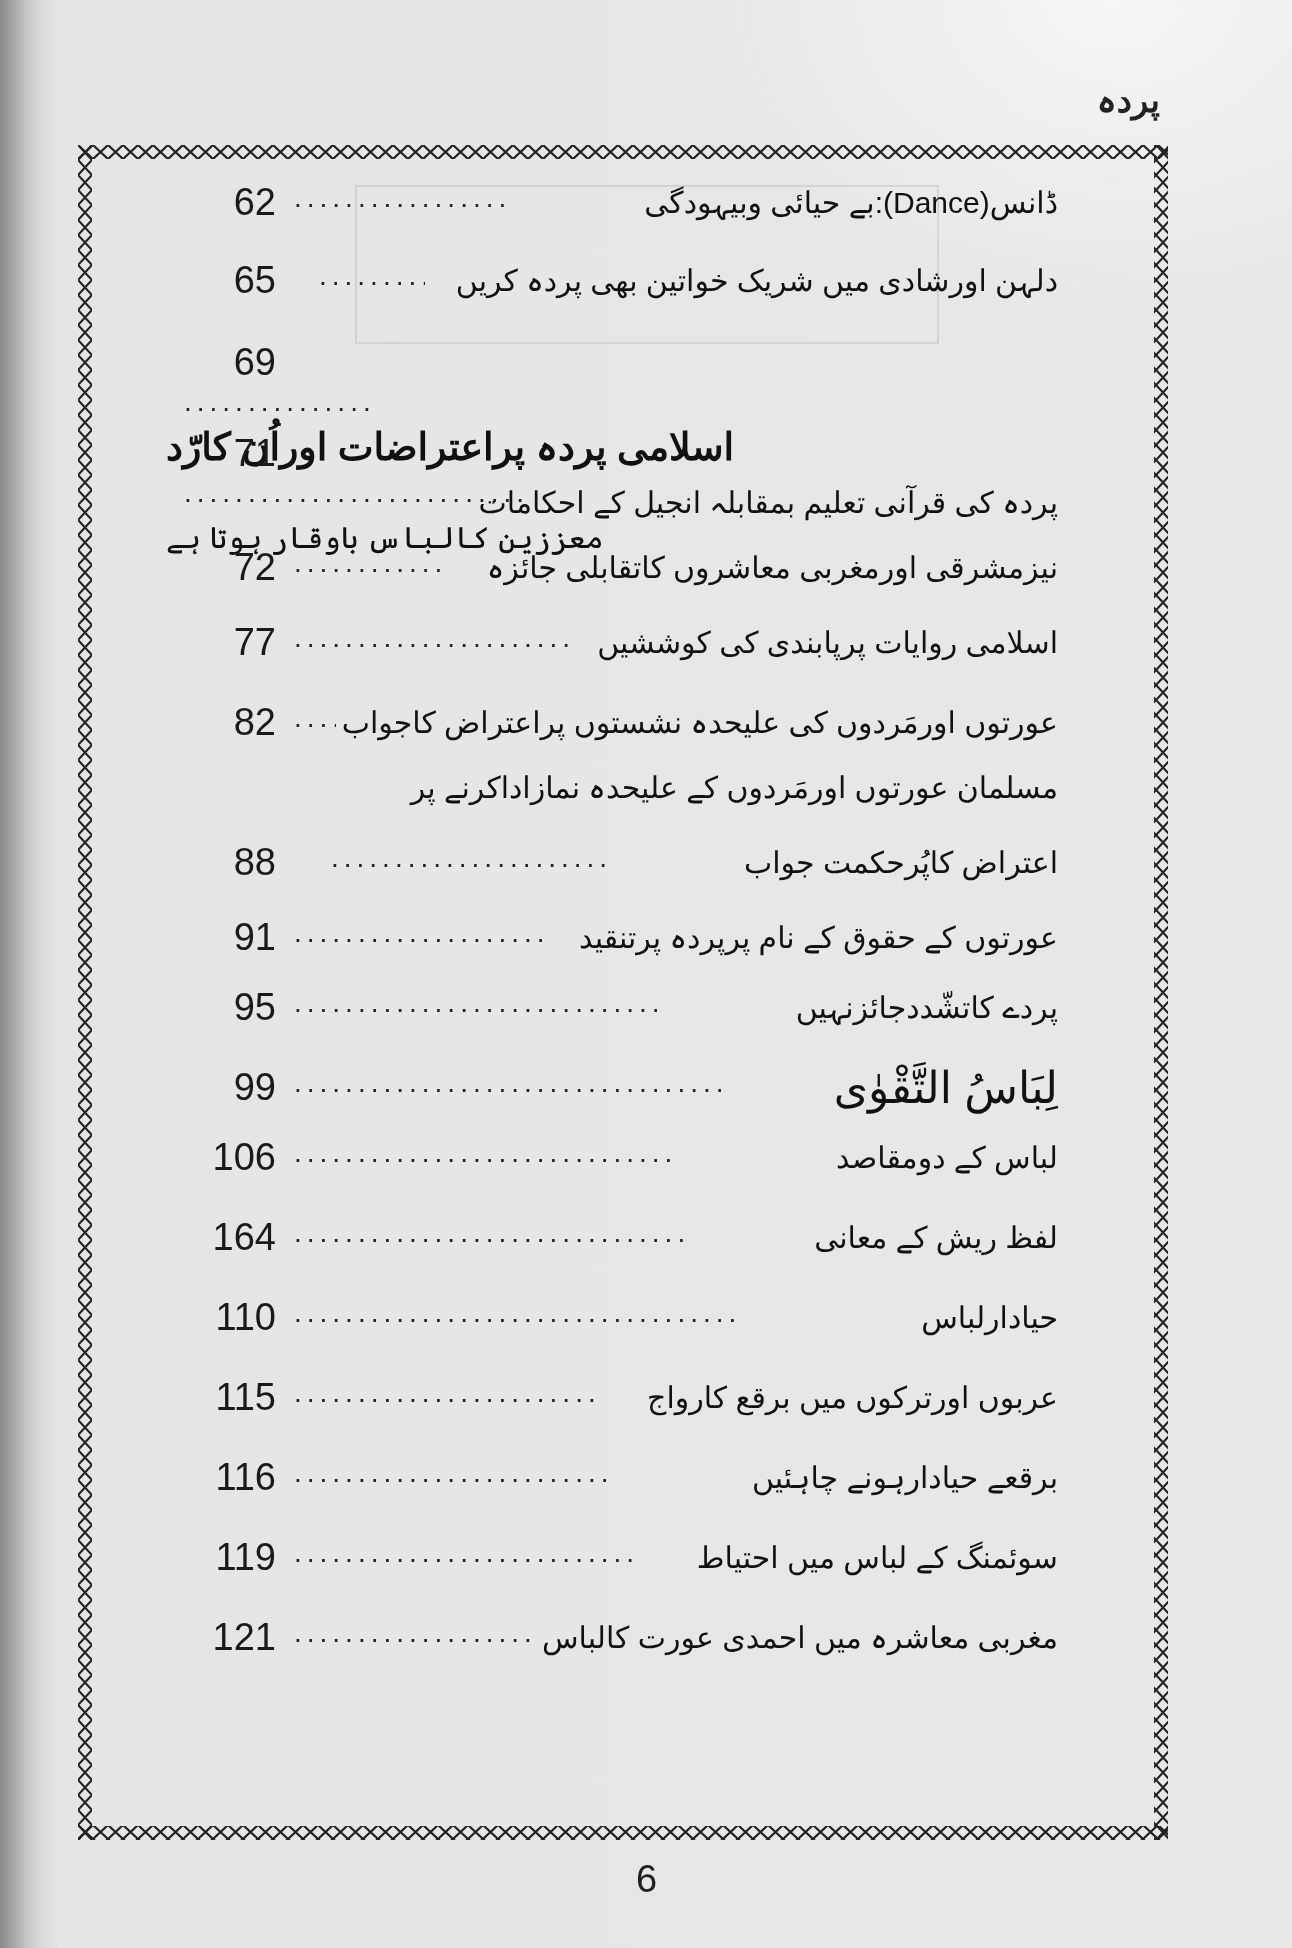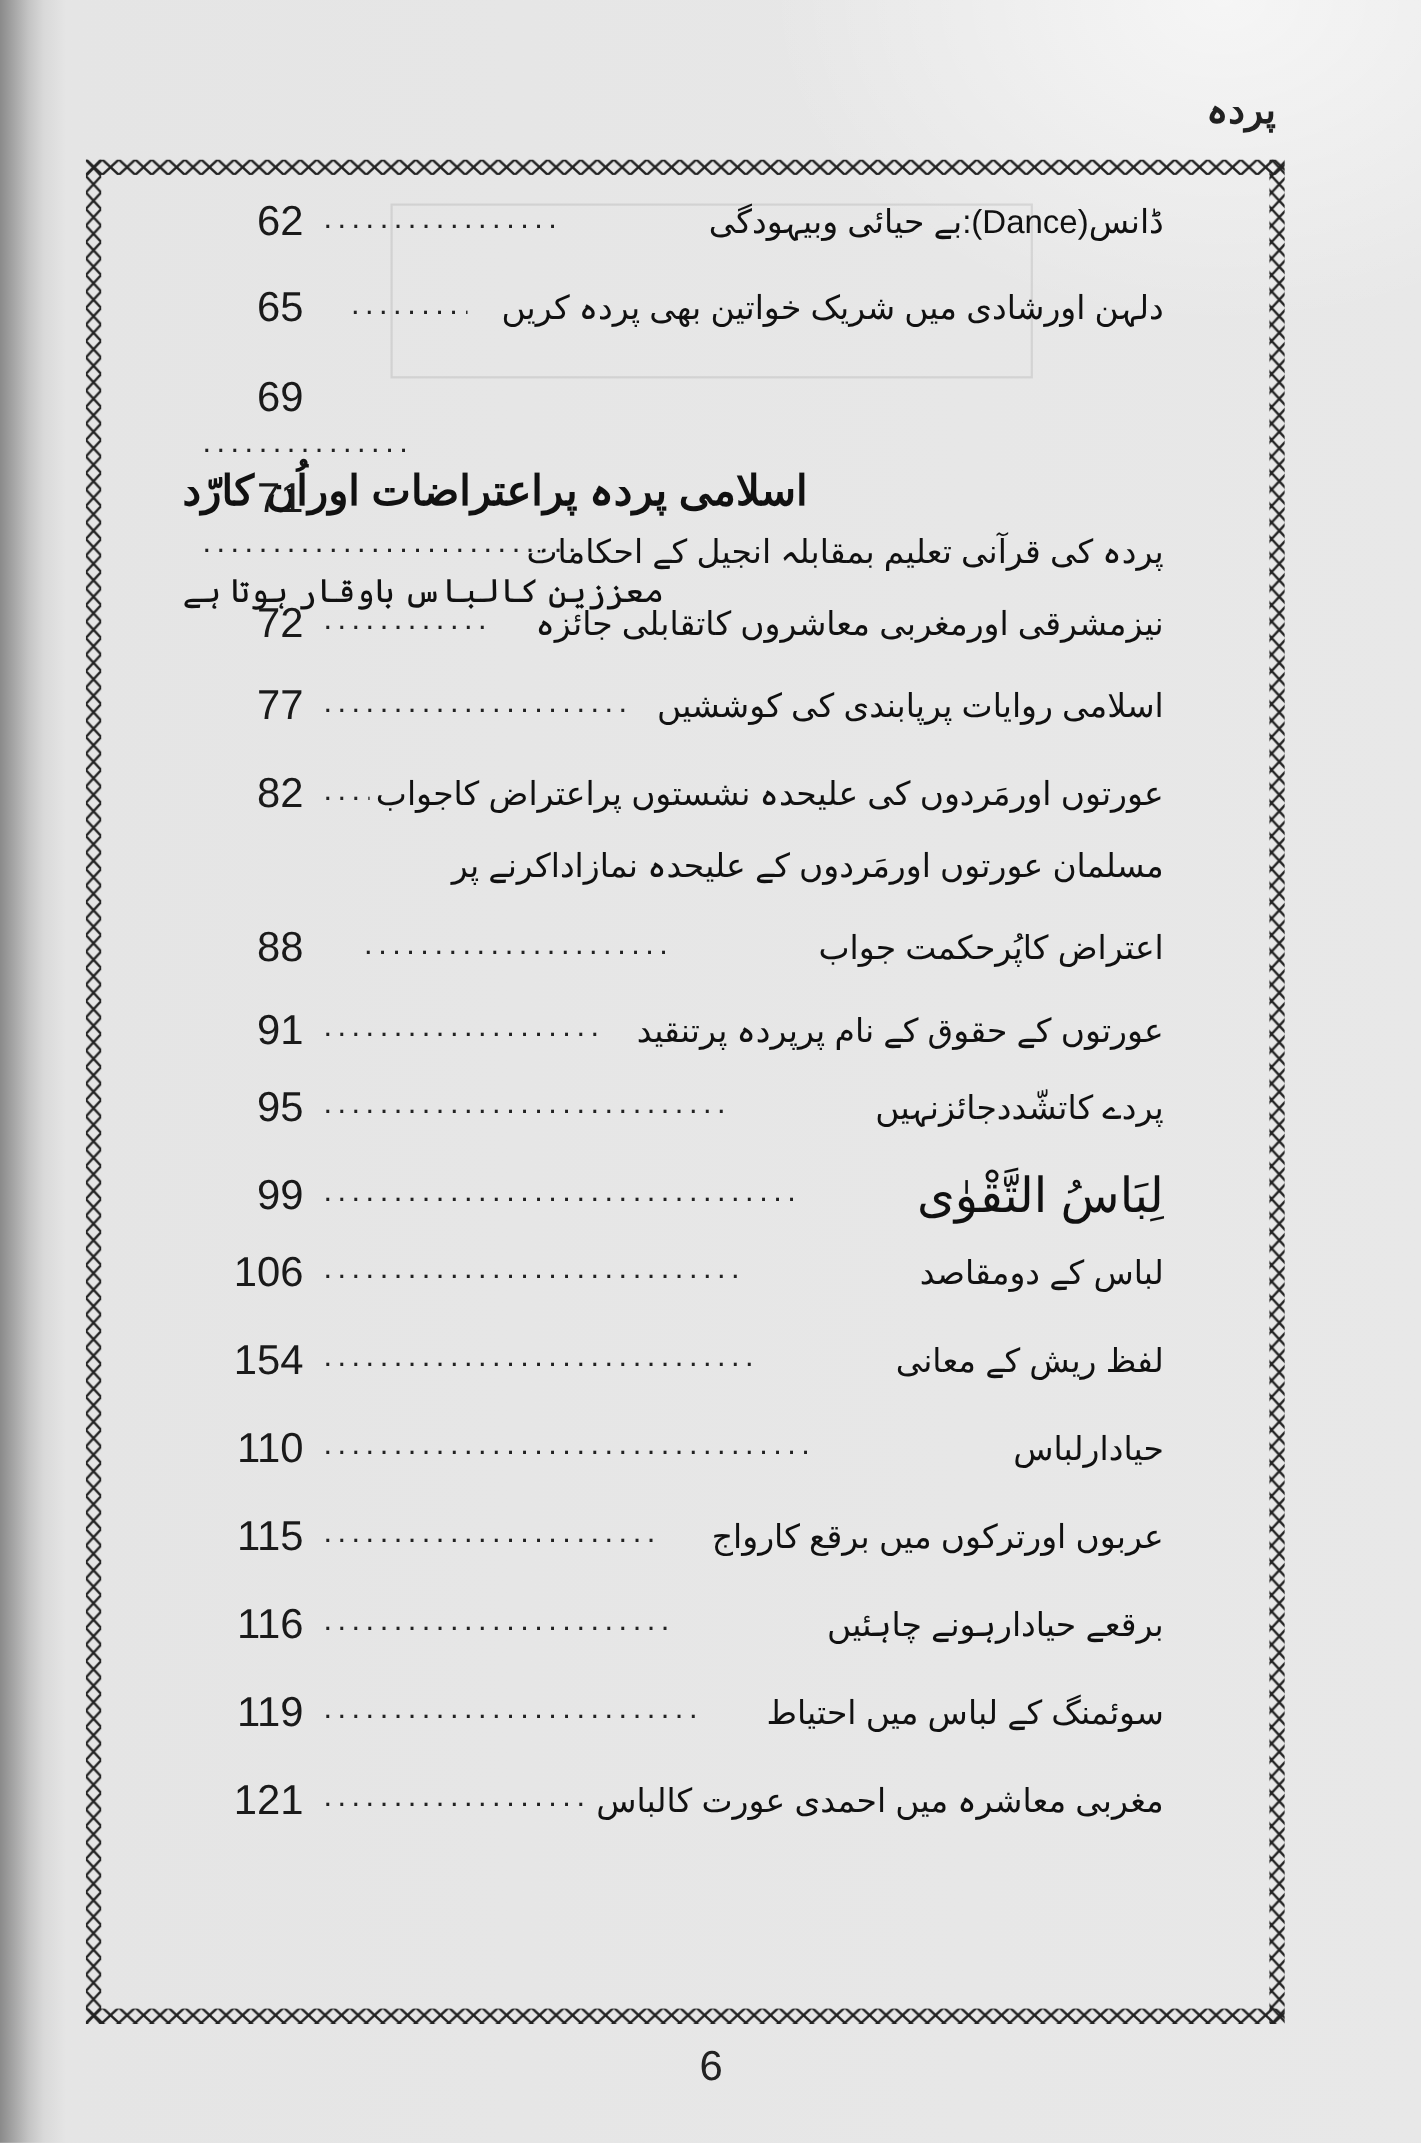--- a/index.html
+++ b/index.html
@@ -153,21 +153,21 @@
     <span class="num">99</span>
     <span class="dots">..................................</span>
     <span class="title">لِبَاسُ التَّقْوٰی</span>
   </div>
         <div class="entry" style="top: 990px;">
     <span class="num">106</span>
     <span class="dots">..............................</span>
     <span class="title">لباس کے دومقاصد</span>
   </div>
         <div class="entry" style="top: 1070px;">
-    <span class="num">154</span>
+    <span class="num">164</span>
     <span class="dots">...............................</span>
     <span class="title">لفظ ریش کے معانی</span>
   </div>
         <div class="entry" style="top: 1150px;">
     <span class="num">110</span>
     <span class="dots">...................................</span>
     <span class="title">حیادارلباس</span>
   </div>
         <div class="entry" style="top: 1230px;">
     <span class="num">115</span>

